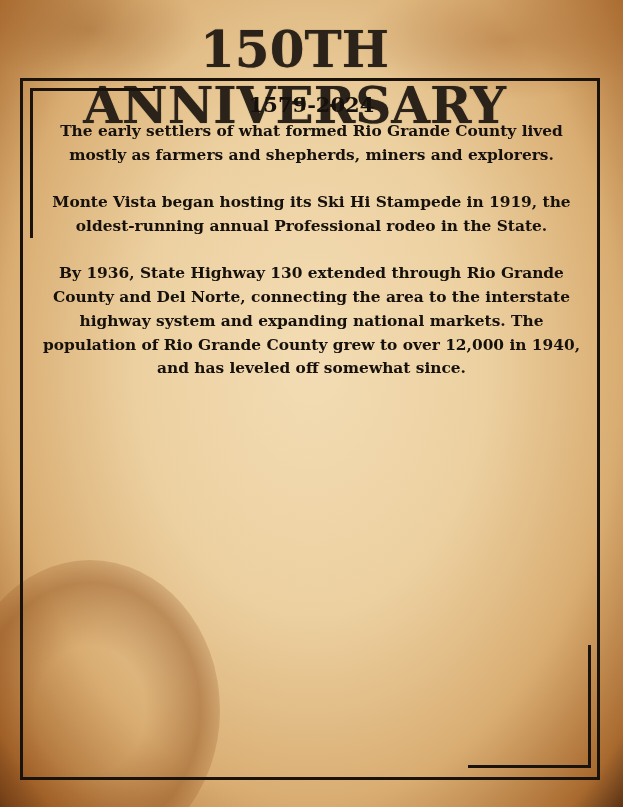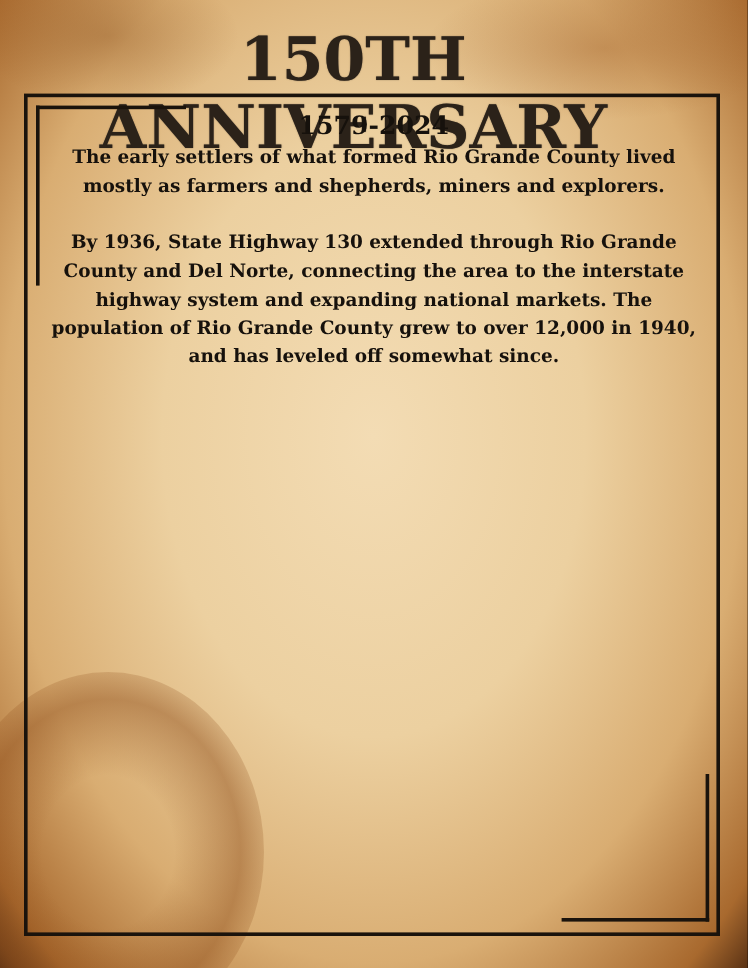--- a/index.html
+++ b/index.html
@@ -46,15 +46,16 @@
 
   <div class="frame"></div>
   <div class="corner-tl-h"></div>
   <div class="corner-tl-v"></div>
   <div class="corner-br-h"></div>
   <div class="corner-br-v"></div>
 
   <div class="content">
     <div class="years">1579-2024</div>
     <p class="para">The early settlers of what formed Rio Grande County lived mostly as farmers and shepherds, miners and explorers.</p>
+    <p class="para">Monte Vista began hosting its Ski Hi Stampede in 1919, the oldest-running annual Professional rodeo in the State.</p>
     <p class="para">By 1936, State Highway 130 extended through Rio Grande County and Del Norte, connecting the area to the interstate highway system and expanding national markets. The population of Rio Grande County grew to over 12,000 in 1940, and has leveled off somewhat since.</p>
   </div>
 </div>
 
 </body></html>

